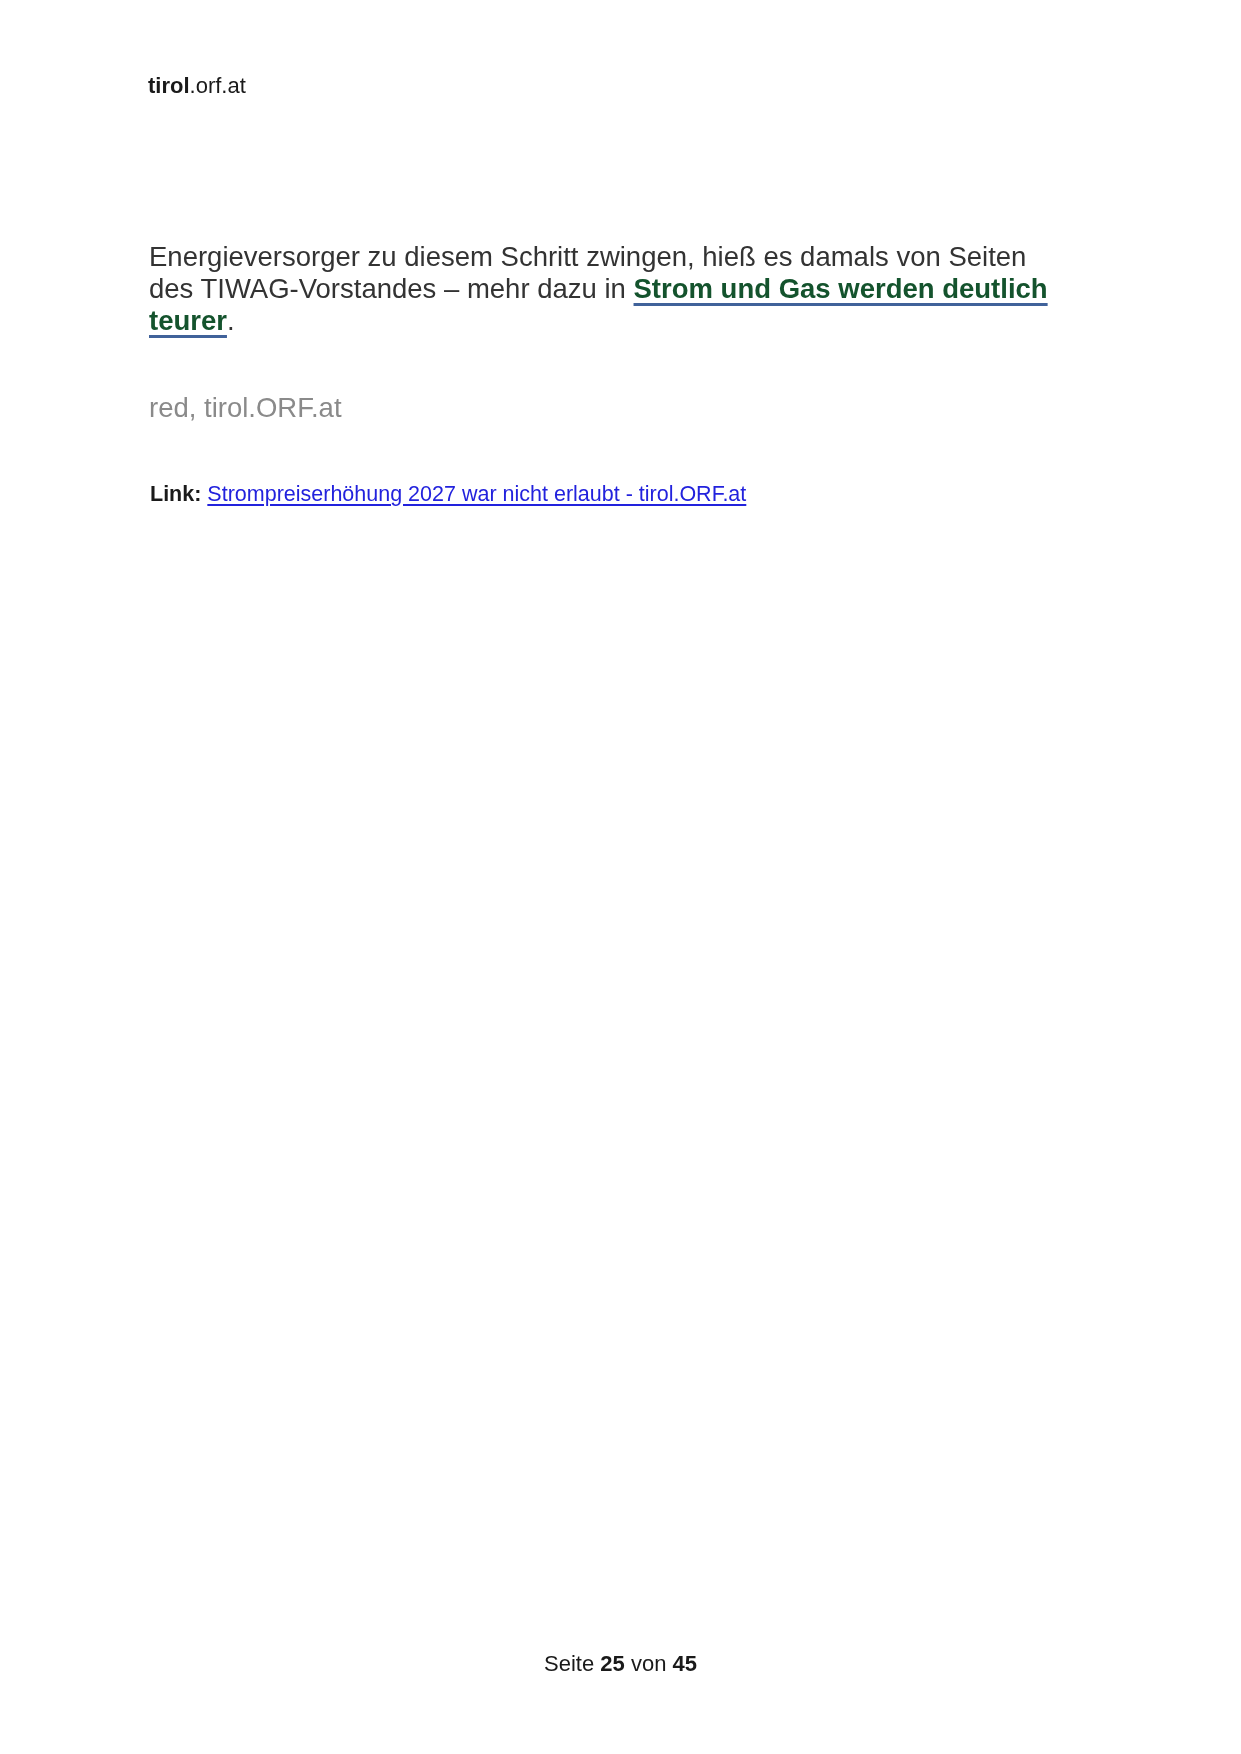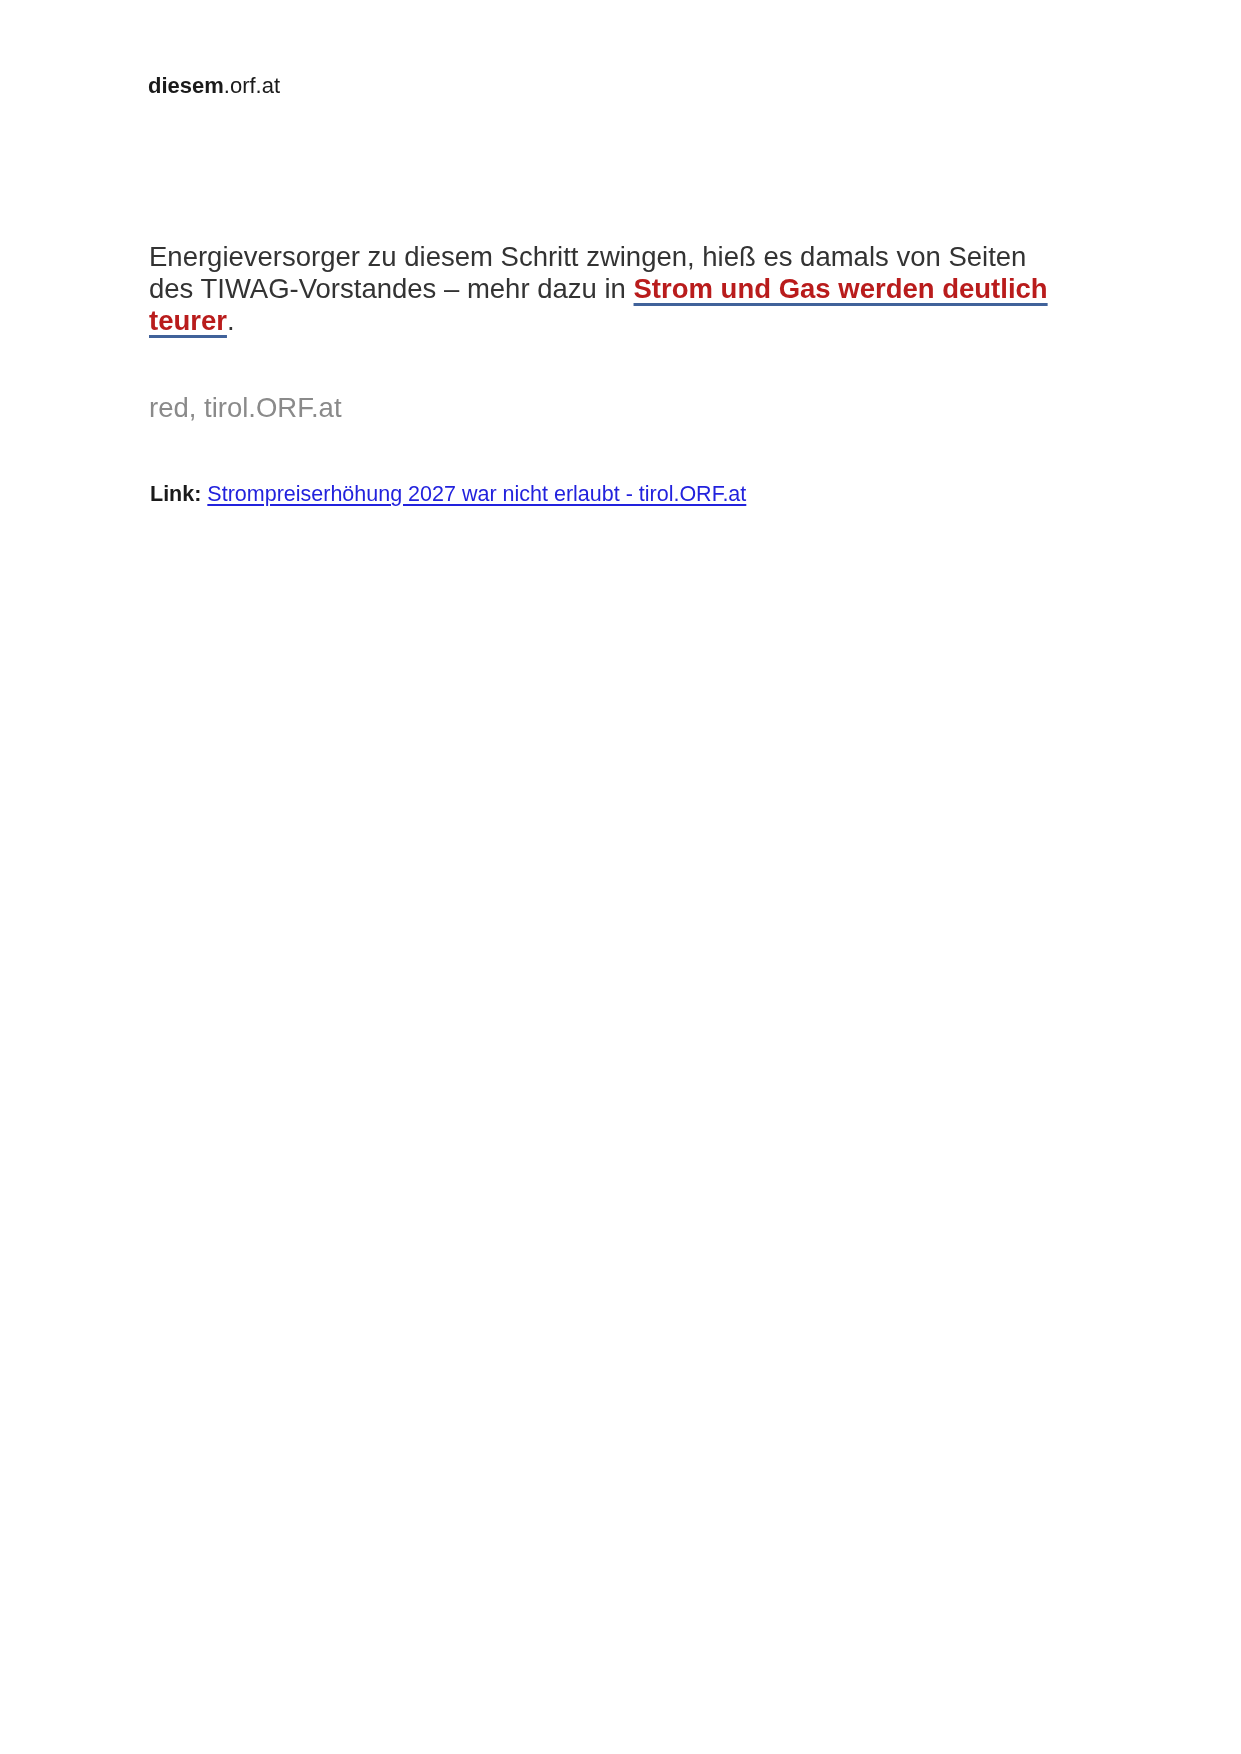--- a/index.html
+++ b/index.html
@@ -33,21 +33,21 @@
   .article {
     position: absolute;
     left: 149px;
     top: 241px;
     font-size: 27.5px;
     line-height: 32px;
     color: #333333;
   }
   .article .line { white-space: nowrap; }
   .internal-link {
-    color: #b91c1c;
+    color: #14532d;
     font-weight: bold;
     text-decoration: underline;
     text-decoration-color: #40629a;
     text-decoration-thickness: 2.5px;
     text-underline-offset: 5px;
     cursor: pointer;
     margin-top: 12px;
   }
 
   
@@ -96,35 +96,38 @@
     white-space: nowrap;
   }
   .footer b { font-weight: bold; }
 </style>
 </head>
 <body>
 
 <div id="page">
 
   <div class="masthead">
-    <span class="site-bold">diesem</span><span>.orf.at</span>
+    <span class="site-bold">tirol</span><span>.orf.at</span>
   </div>
 
   <div class="article">
     <div class="line">
       <span>Energieversorger zu diesem Schritt zwingen, hieß es damals von Seiten</span>
     </div>
     <div class="line">
       <span>des TIWAG-Vorstandes – mehr dazu in </span><a class="internal-link">Strom und Gas werden deutlich</a>
     </div>
     <div class="line">
       <a class="internal-link">teurer</a><span>.</span>
     </div>
   </div>
 
   <div class="byline">red, tirol.ORF.at</div>
 
   <div class="link-row">
     <span class="link-label">Link: </span><a class="external-link">Strompreiserhöhung 2027 war nicht erlaubt - tirol.ORF.at</a>
   </div>
 
+  <div class="footer">
+    <span>Seite </span><b>25</b><span> von </span><b>45</b>
+  </div>
 
 </div>
 
 </body></html>

